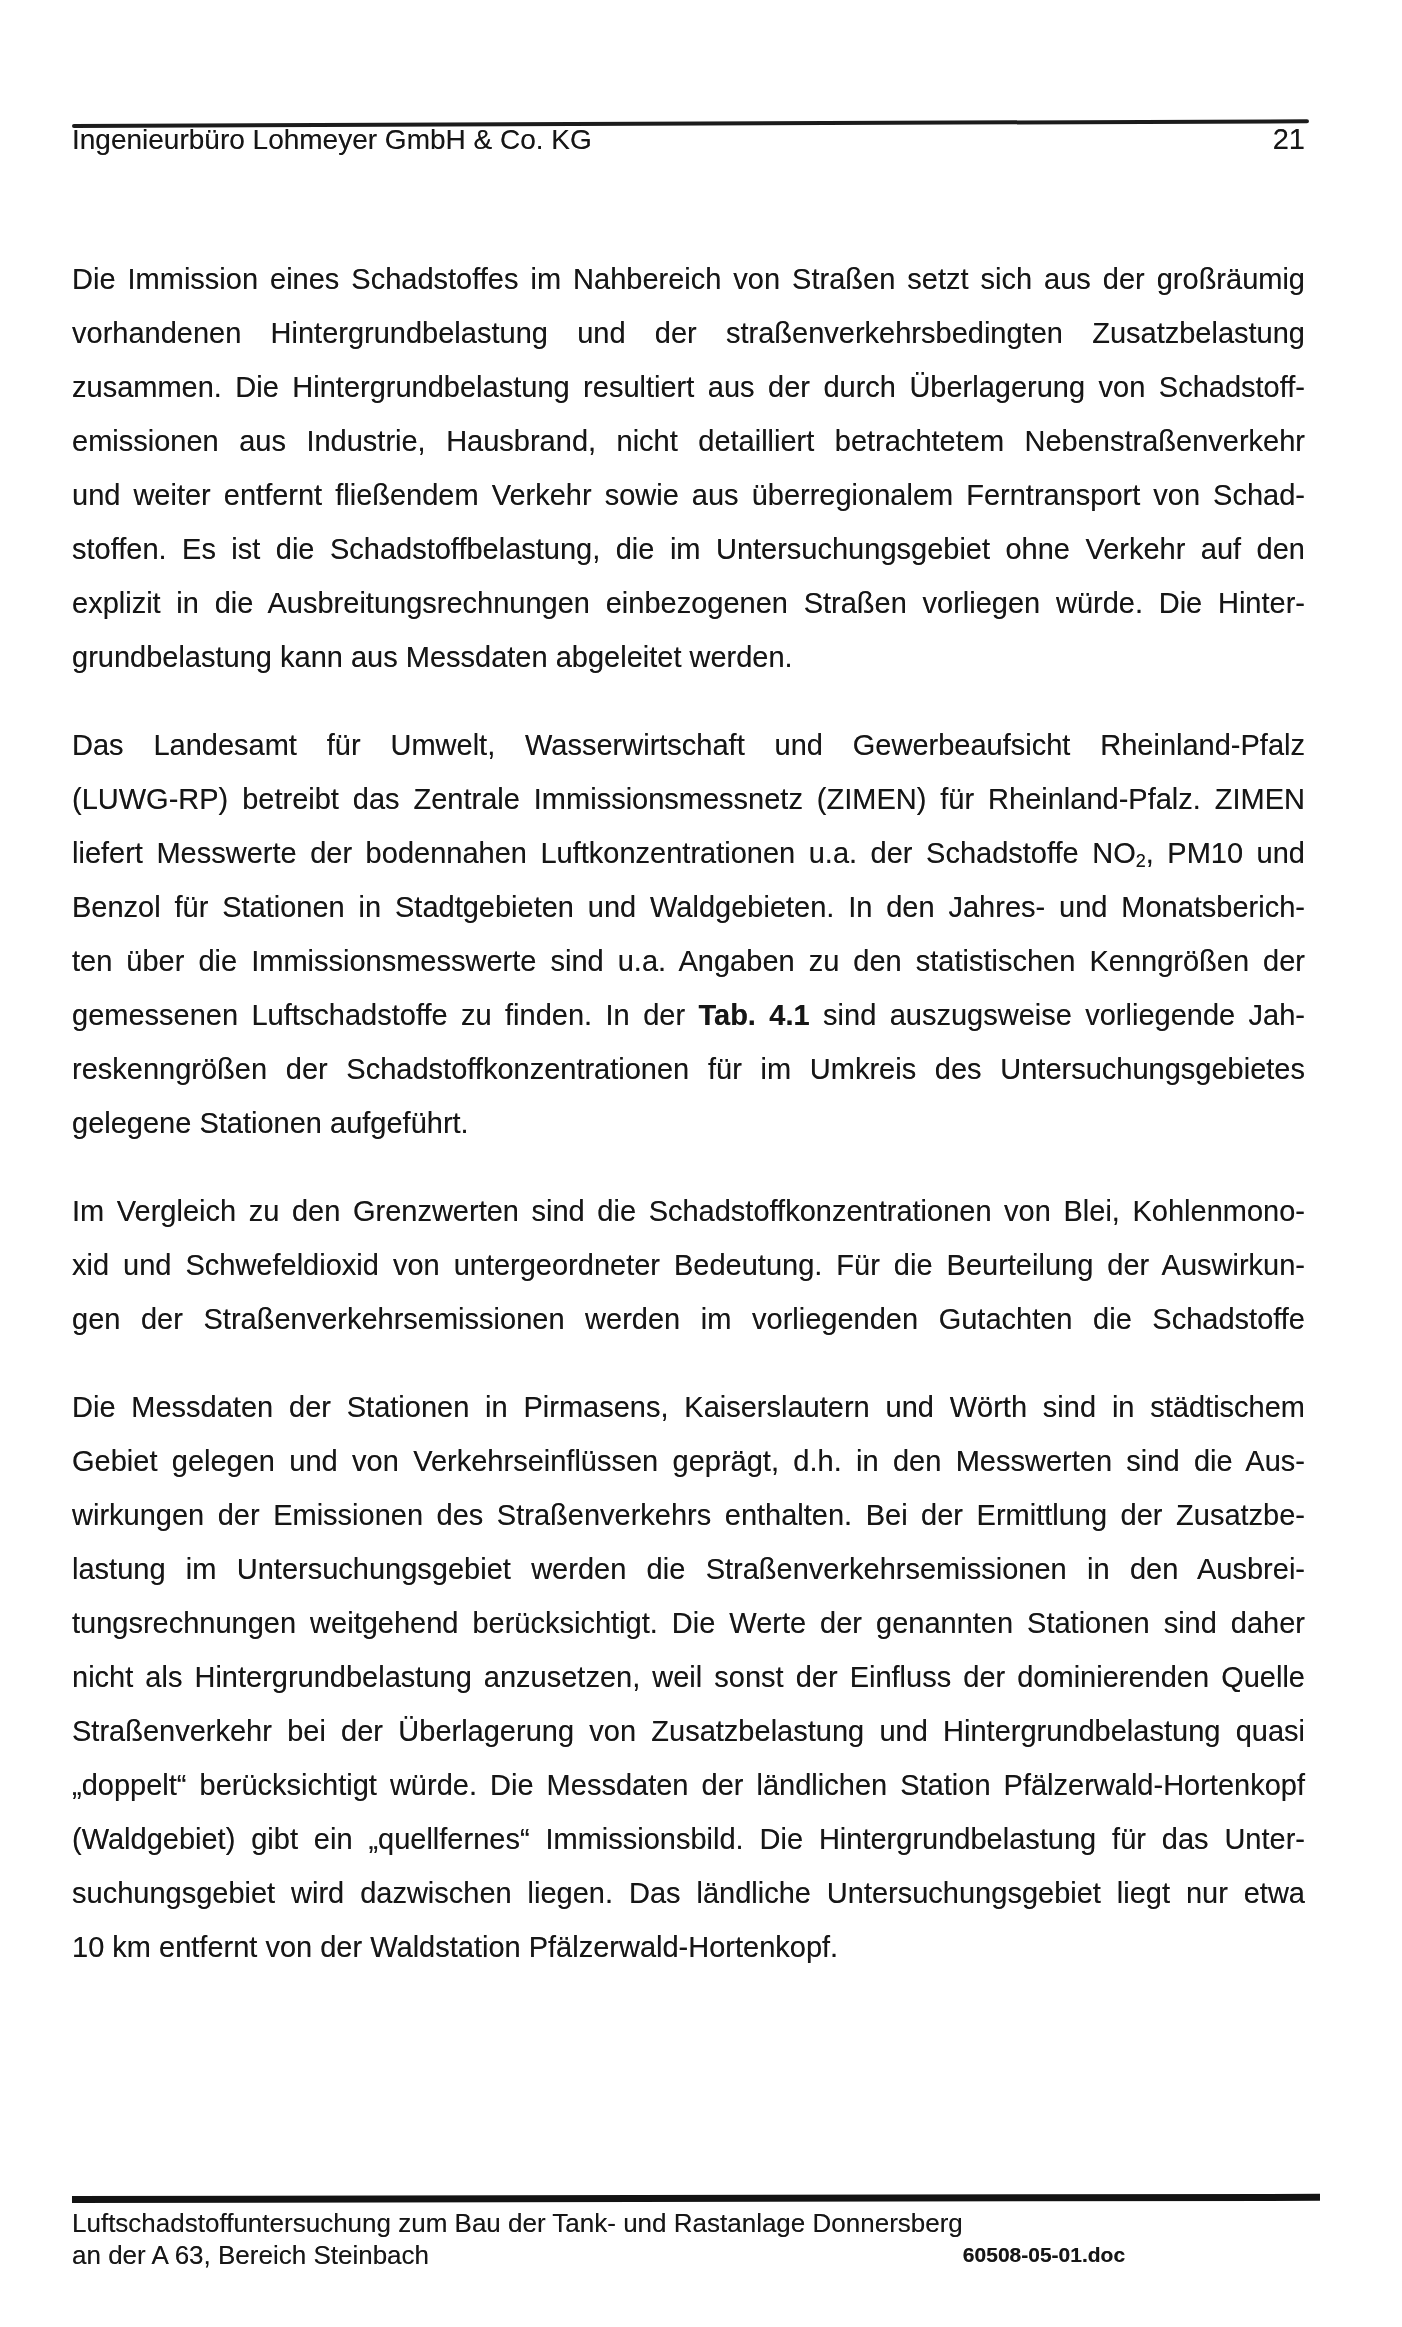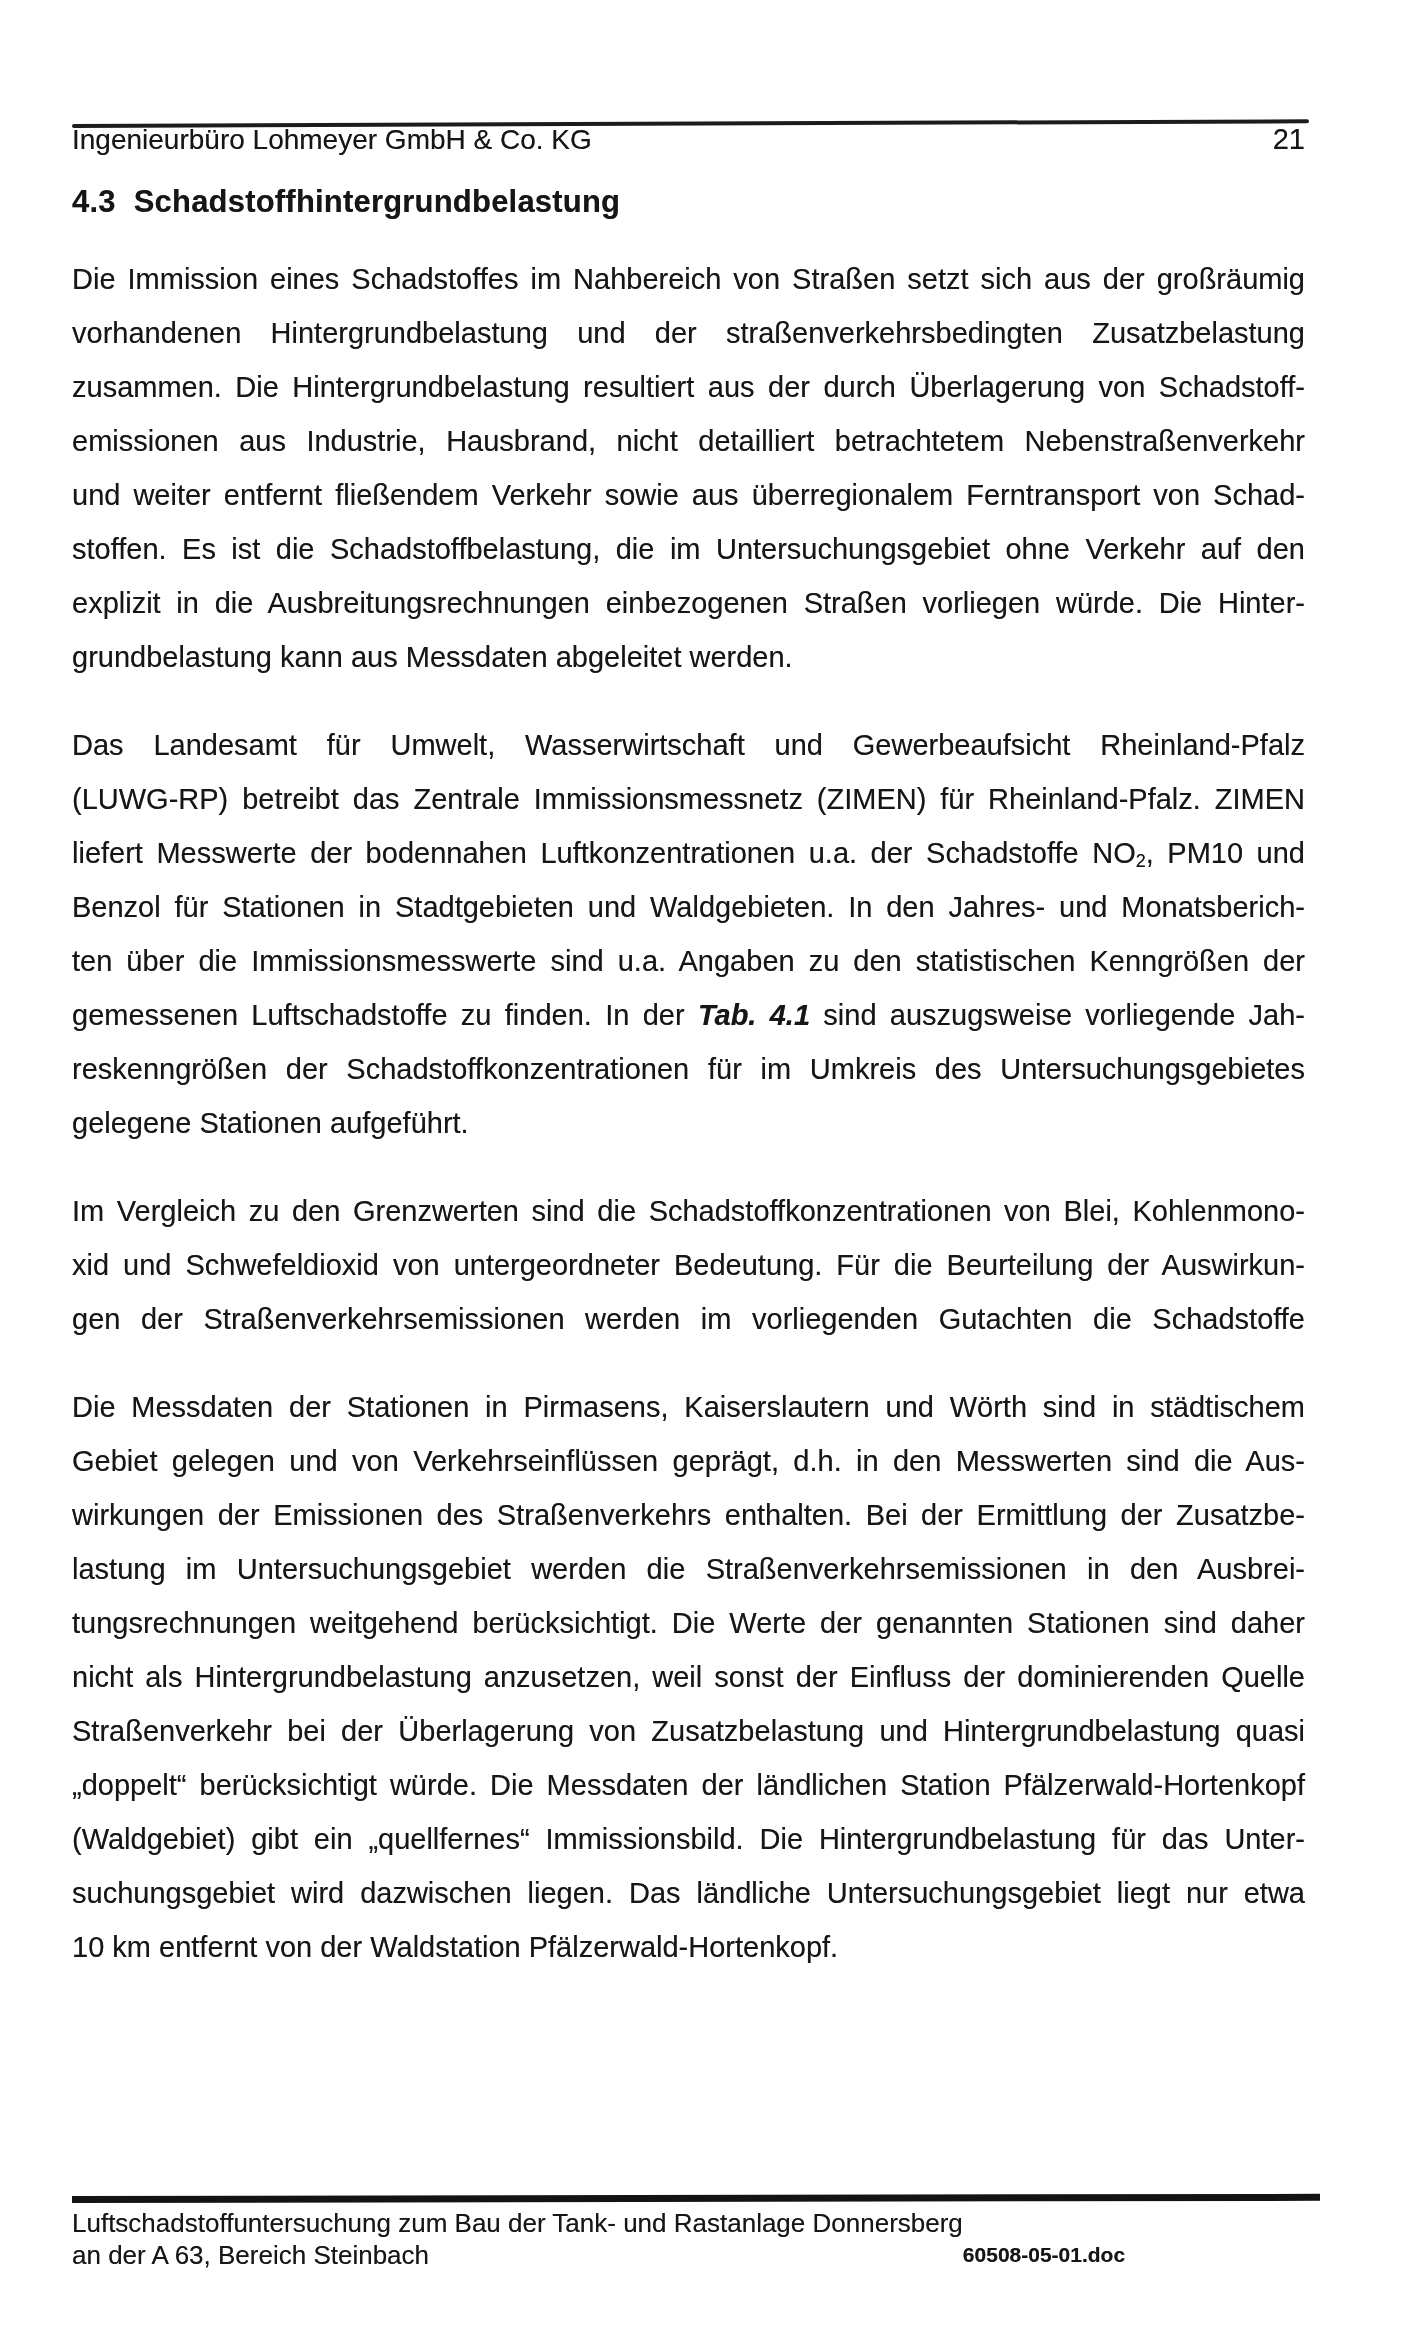--- a/index.html
+++ b/index.html
@@ -47,21 +47,21 @@
   .paragraph { margin: 0 0 34px 0; }
   .line {
     height: 54px;
     text-align: justify;
     text-align-last: justify;
     white-space: normal;
     overflow: visible;
   }
   .line.last { text-align-last: left; }
   .line sub { font-size: 0.62em; line-height: 0; vertical-align: -0.25em; }
-  .line b { font-weight: bold; font-style: italic; }
+  .line b { font-weight: bold; }
   
   .footer-rule {
     position: absolute;
     top: 2196px; left: 72px; width: 1248px; height: 7px;
     background: #131313;
     transform: rotate(-0.1deg);
     transform-origin: left center;
   }
   .footer {
     position: absolute;
@@ -76,24 +76,20 @@
 
 <div class="page">
 
   <div class="header">
     <span>Ingenieurbüro Lohmeyer GmbH &amp; Co. KG</span>
     <span class="page-number">21</span>
   </div>
 
   <div class="header-rule"></div>
 
-  <div class="section-heading">
-    <span>4.3</span>
-    <span>Schadstoffhintergrundbelastung</span>
-  </div>
 
   <div class="doc-body">
       <div class="paragraph">
         <div class="line">Die Immission eines Schadstoffes im Nahbereich von Straßen setzt sich aus der großräumig</div>
         <div class="line">vorhandenen Hintergrundbelastung und der straßenverkehrsbedingten Zusatzbelastung</div>
         <div class="line">zusammen. Die Hintergrundbelastung resultiert aus der durch Überlagerung von Schadstoff-</div>
         <div class="line">emissionen aus Industrie, Hausbrand, nicht detailliert betrachtetem Nebenstraßenverkehr</div>
         <div class="line">und weiter entfernt fließendem Verkehr sowie aus überregionalem Ferntransport von Schad-</div>
         <div class="line">stoffen. Es ist die Schadstoffbelastung, die im Untersuchungsgebiet ohne Verkehr auf den</div>
         <div class="line">explizit in die Ausbreitungsrechnungen einbezogenen Straßen vorliegen würde. Die Hinter-</div>

